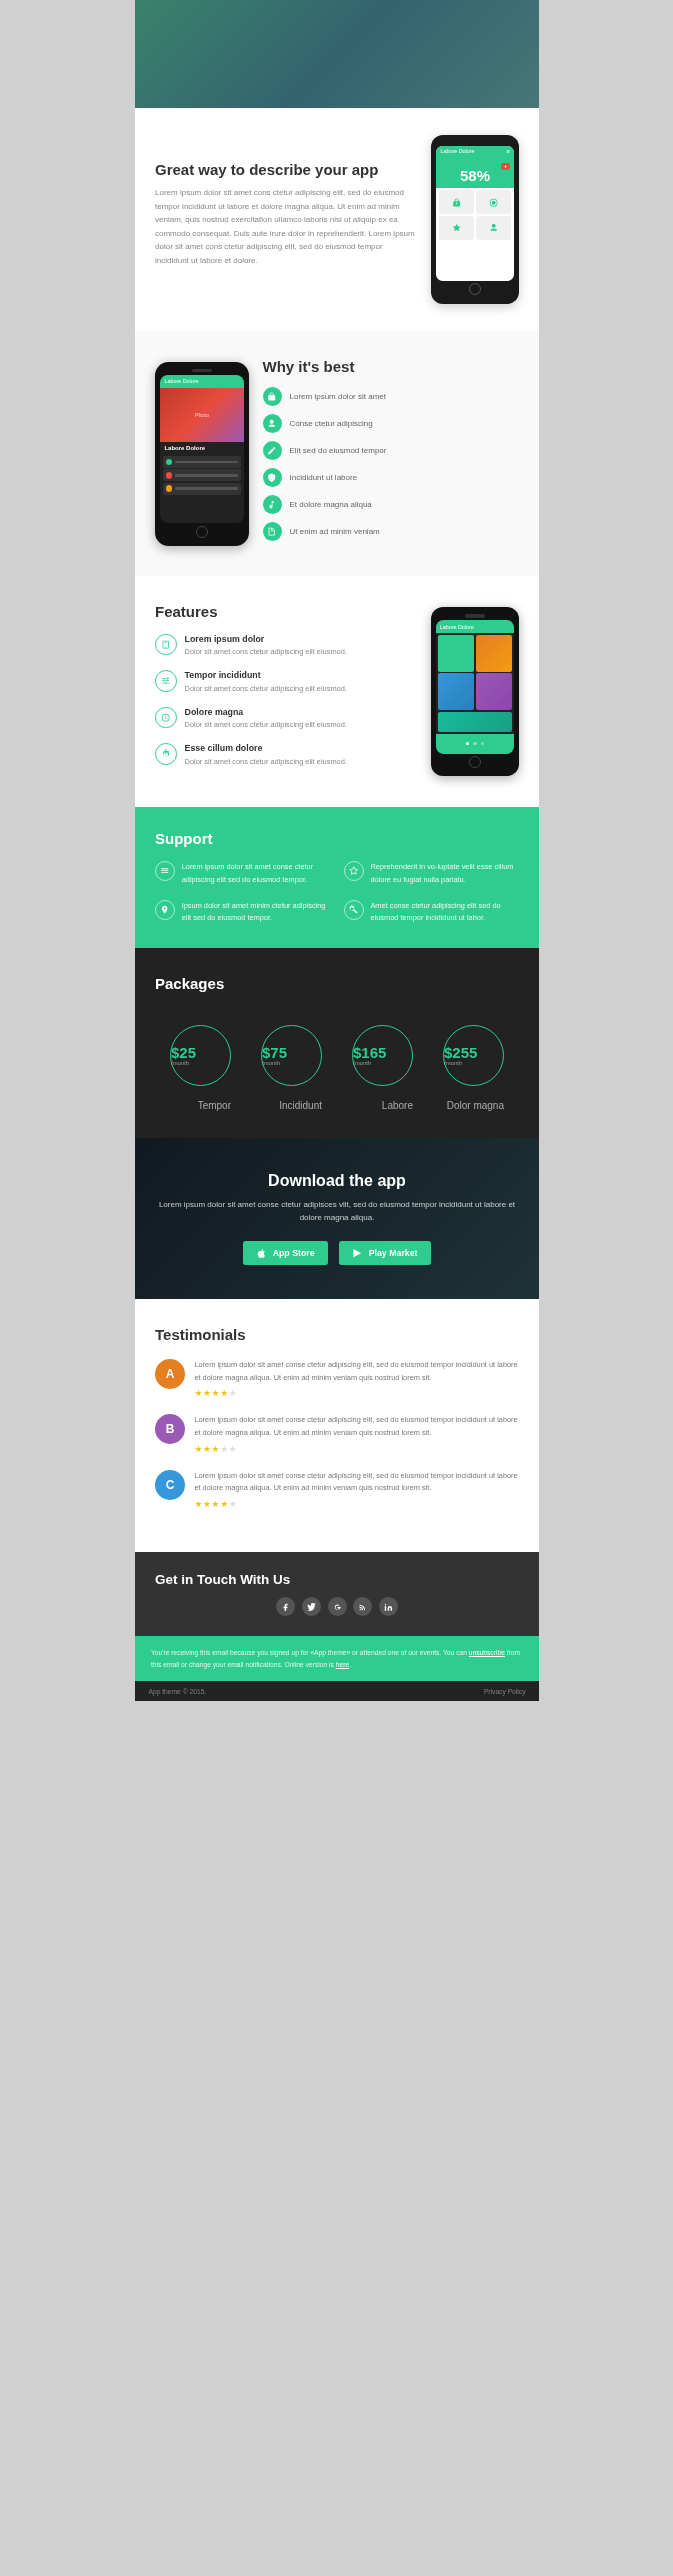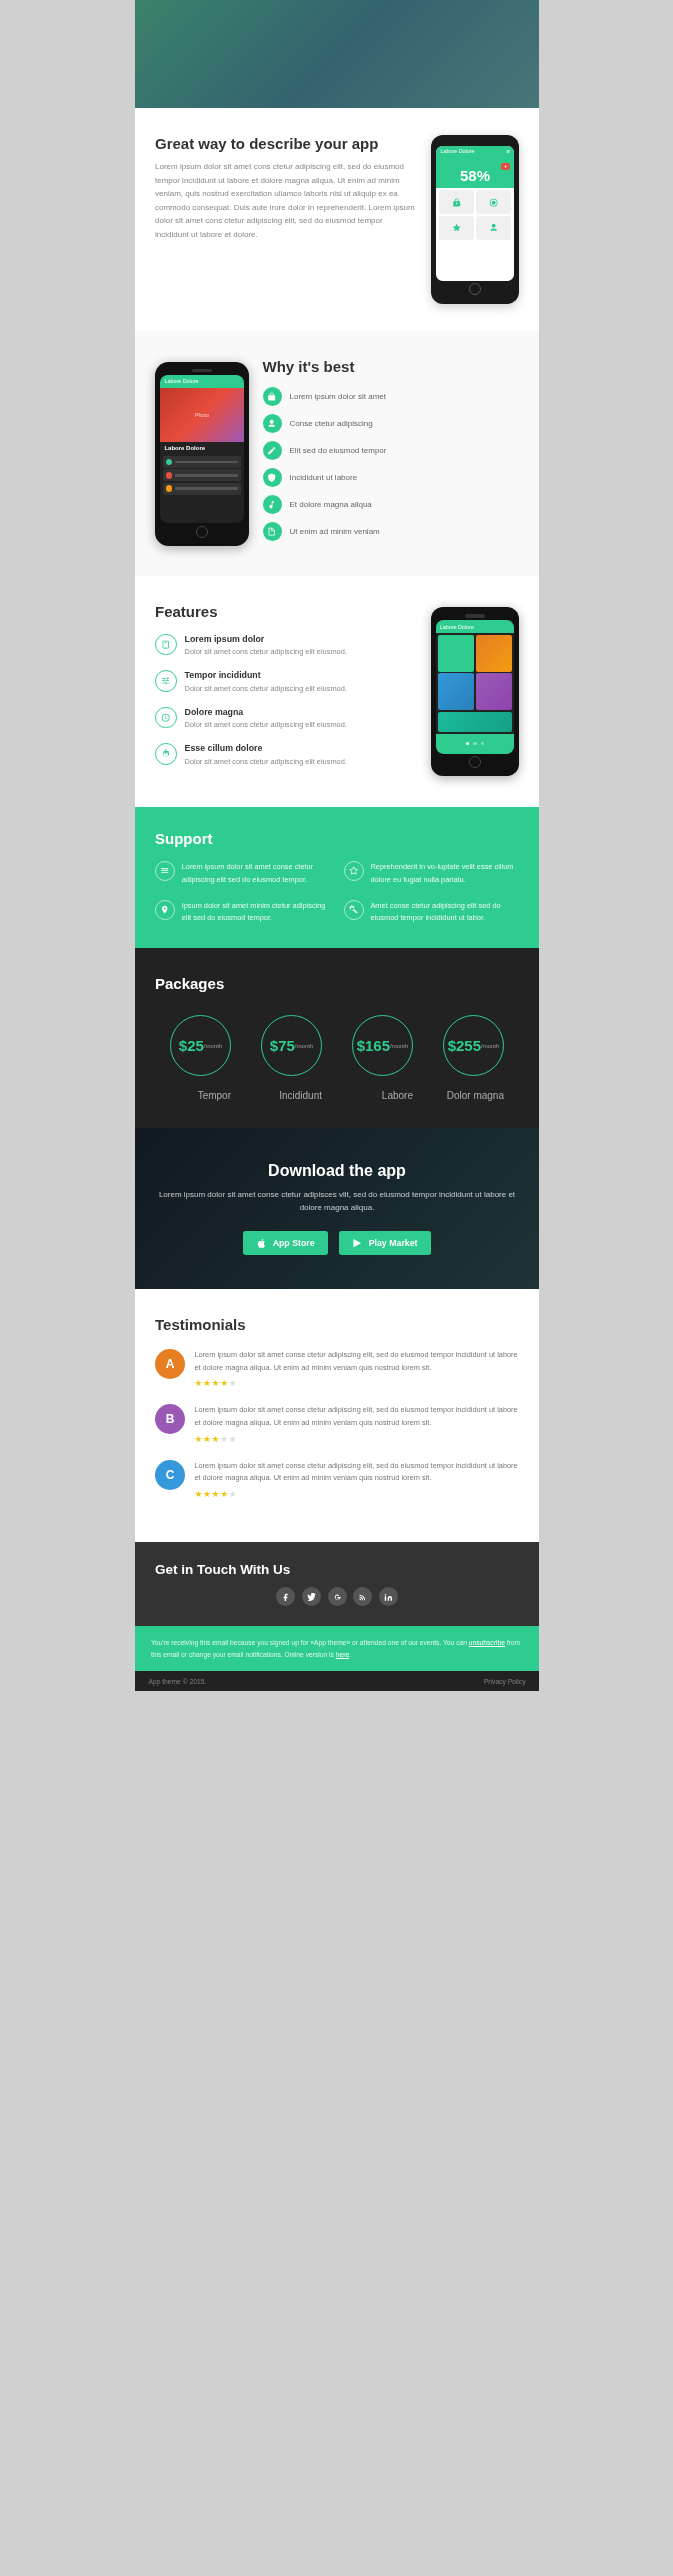--- a/index.html
+++ b/index.html
@@ -38,21 +38,21 @@
     .hero-title span { color: white; font-weight:300; }
     .hero-subtitle { color: rgba(255,255,255,0.85); font-size: 8.8px; margin-top:4px; }
 
     
     .section-describe {
       padding: 27px 20px;
       display: flex;
       align-items: flex-start;
       gap: 13.5px;
     }
-    .section-describe .text-col { flex: 1; }
+    .section-describe .text-col { flex: 1; margin-top: 26px; }
     .section-describe h2 { font-size: 15px; color: #333; margin-bottom: 8px; font-weight:700; }
     .section-describe p { font-size: 8px; color: #888; line-height: 1.7; }
     .phone-mock {
       width: 88px;
       flex-shrink: 0;
       background: #1a1a1a;
       border-radius: 12px;
       padding: 5.4px;
       box-shadow: 0 2.7px 10.8px rgba(0,0,0,0.2);
     }
@@ -295,33 +295,33 @@
       flex-shrink: 0;
     }
     .support-icon svg { width:9.4px; height:9.4px; fill:white; }
     .support-text { font-size: 7.4px; line-height: 1.7; opacity:0.9; }
 
     
     .section-packages {
       background: #222;
       padding: 27px 20px;
     }
-    .section-packages h2 { font-size: 15px; color: white; margin-bottom:23px; font-weight:700; }
+    .section-packages h2 { font-size: 15px; color: white; margin-bottom:33px; font-weight:700; }
     .packages-row {
       display: flex;
       justify-content: space-around;
       margin-bottom: 13.5px;
     }
     .package-circle {
       width: 61px; height: 61px;
       border-radius: 50%;
       border: 1.3px solid #2ecc8e;
       display: flex;
-      flex-direction: row;
-      align-items: center;
+      flex-direction: column;
+      align-items: flex-start;
       justify-content: center;
     }
     .package-price {
       color: #2ecc8e;
       font-size: 15px;
       font-weight: bold;
       line-height:1;
     }
     .package-period {
       color: rgba(255,255,255,0.5);

